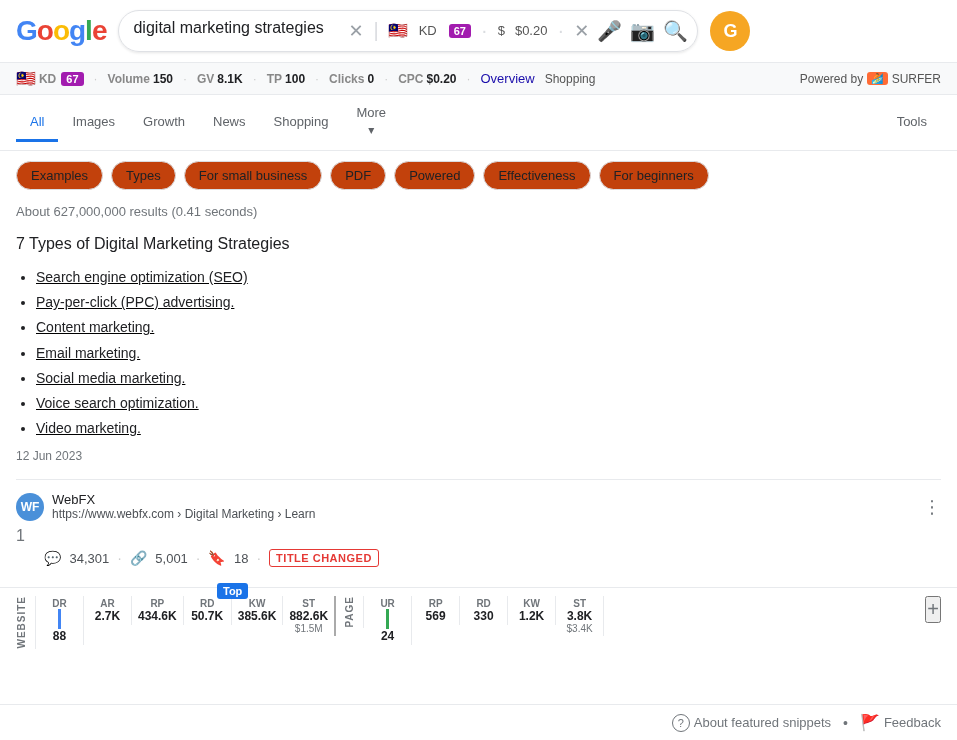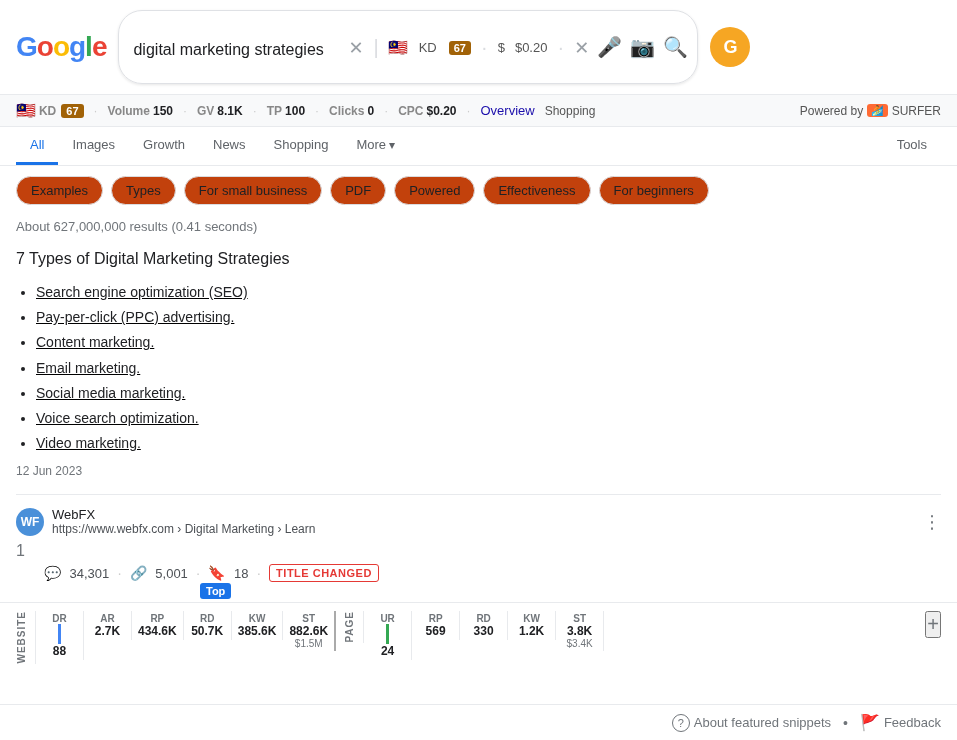--- a/index.html
+++ b/index.html
@@ -8,44 +8,44 @@
     
     .header { display: flex; align-items: center; padding: 10px 16px; gap: 12px; border-bottom: 1px solid #e8eaed; }
     .google-logo { font-size: 28px; font-weight: bold; letter-spacing: -1px; }
     .logo-g { color: #4285F4; }
     .logo-o1 { color: #EA4335; }
     .logo-o2 { color: #FBBC05; }
     .logo-g2 { color: #4285F4; }
     .logo-l { color: #34A853; }
     .logo-e { color: #EA4335; }
 
-    .search-bar { display: flex; align-items: flex-end; border: 1px solid #dfe1e5; border-radius: 24px; padding: 24px 14px; flex: 1; max-width: 580px; gap: 8px; box-shadow: 0 1px 3px rgba(0,0,0,0.1); }
+    .search-bar { display: flex; align-items: flex-start; border: 1px solid #dfe1e5; border-radius: 24px; padding: 8px 14px; flex: 1; max-width: 580px; gap: 8px; box-shadow: 0 1px 3px rgba(0,0,0,0.1); }
     .search-input { border: none; outline: none; font-size: 16px; flex: 1; background: transparent; color: #202124; }
     .search-bar-icons { display: flex; align-items: center; gap: 10px; }
     .search-icon-btn { background: none; border: none; cursor: pointer; color: #9aa0a6; font-size: 18px; }
     .search-divider { color: #dadce0; font-size: 20px; }
     .flag-icon { font-size: 16px; }
-    .kd-badge { background: #a16207; color: #fff; font-size: 11px; font-weight: bold; padding: 1px 5px; border-radius: 3px; margin-left: 2px; }
+    .kd-badge { background: #a21caf; color: #fff; font-size: 11px; font-weight: bold; padding: 1px 5px; border-radius: 3px; margin-left: 2px; }
     .metric-text { font-size: 13px; color: #555; }
     .metric-link { font-size: 13px; color: #1a0dab; text-decoration: none; }
 
     
     .seo-bar { background: #f8f9fa; border-bottom: 1px solid #e8eaed; padding: 6px 16px; display: flex; align-items: center; gap: 10px; font-size: 12px; flex-wrap: wrap; }
     .seo-item { display: flex; align-items: center; gap: 3px; color: #555; }
     .seo-label { color: #888; font-weight: bold; }
     .seo-value { color: #202124; font-weight: bold; }
     .seo-sep { color: #ccc; }
     .surfer-badge { display: flex; align-items: center; gap: 4px; margin-left: auto; font-size: 12px; color: #555; }
     .surfer-icon { background: #ff6b35; color: #fff; font-size: 10px; padding: 1px 4px; border-radius: 3px; font-weight: bold; }
 
     
     .nav-tabs { display: flex; align-items: center; padding: 0 16px; border-bottom: 1px solid #e8eaed; }
     .nav-tab { padding: 10px 14px; font-size: 13px; color: #5f6368; cursor: pointer; border-bottom: 3px solid transparent; text-decoration: none; display: flex; align-items: center; gap: 4px; }
     .nav-tab.active { color: #1a73e8; border-bottom-color: #1a73e8; }
-    .nav-tab-more { display: flex; align-items: center; gap: 3px; }
+    .nav-tab-more { display: flex; align-items: center; gap: 3px; flex-direction: column; }
     .tools-tab { margin-left: auto; }
 
     
     .filter-chips { padding: 10px 16px; display: flex; gap: 8px; flex-wrap: nowrap; overflow-x: auto; }
     .chip { border: 1px solid #dadce0; border-radius: 20px; padding: 6px 14px; font-size: 13px; color: #202124; cursor: pointer; white-space: nowrap; background: #c2410c; }
 
     
     .results-count { padding: 4px 16px 8px; font-size: 13px; color: #70757a; }
 
     
@@ -81,21 +81,21 @@
     .stat-group:last-child { border-right: none; }
     .stat-label { color: #70757a; font-size: 10px; text-transform: uppercase; font-weight: bold; white-space: nowrap; }
     .stat-value { color: #202124; font-weight: bold; font-size: 12px; }
     .stat-sub { color: #70757a; font-size: 10px; }
     .stat-bar { width: 3px; height: 20px; background: #4285F4; margin: 0 auto; }
 
     
     .bottom-bar { display: flex; align-items: center; justify-content: flex-end; padding: 8px 16px; border-top: 1px solid #e8eaed; gap: 12px; background: #fff; position: fixed; bottom: 0; width: 957px; }
     .bottom-link { font-size: 13px; color: #70757a; display: flex; align-items: center; gap: 4px; cursor: pointer; text-decoration: none; }
 
-    .top-label { font-size: 11px; color: #fff; background: #1a73e8; padding: 2px 6px; border-radius: 3px; font-weight: bold; }
+    .top-label { font-size: 11px; color: #fff; background: #1a73e8; padding: 2px 6px; border-radius: 3px; font-weight: bold; margin-left: 17px; }
 
     .plus-btn { font-size: 20px; color: #70757a; cursor: pointer; margin-left: auto; }
 
     .section-divider { border: none; border-top: 1px solid #e8eaed; margin: 4px 16px; }
   </style>
 </head>
 <body>
 
 <div class="header">
   <div class="google-logo">

